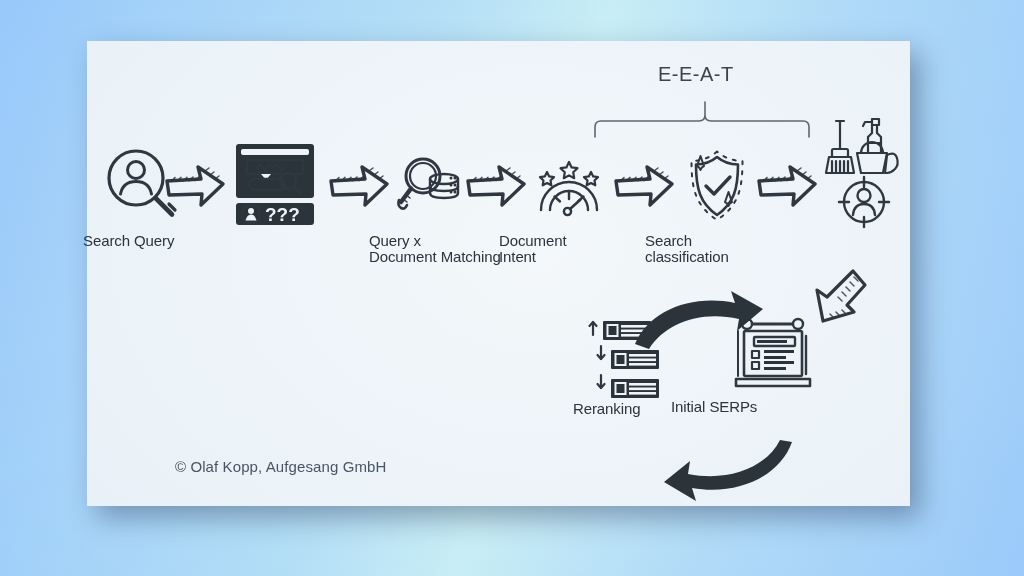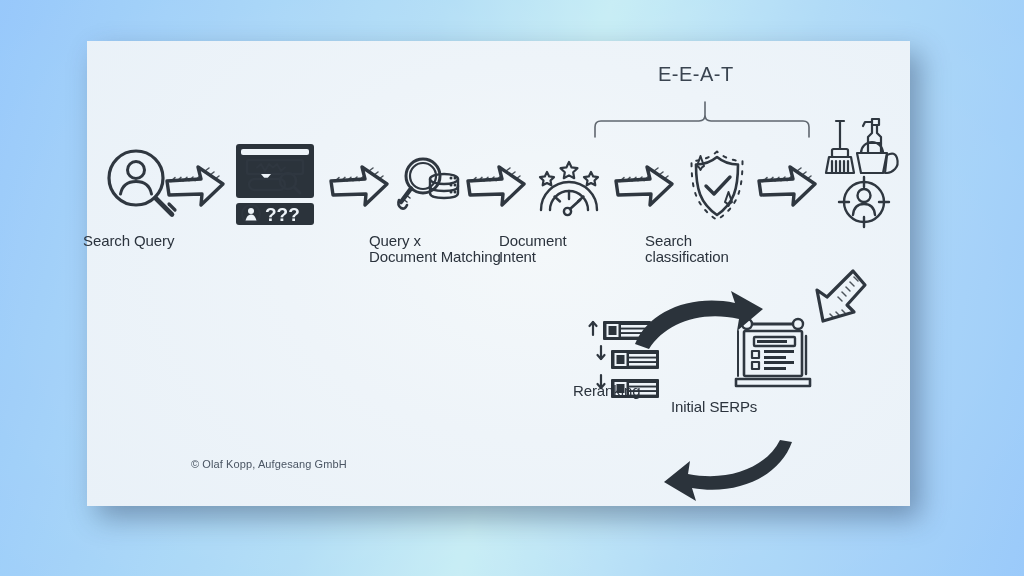--- a/index.html
+++ b/index.html
@@ -45,24 +45,23 @@
   }
   .eeat-title {
     position: absolute;
     font-size: 20px;
     color: #3a4450;
     letter-spacing: 0.5px;
     font-weight: 400;
   }
   .credit {
     position: absolute;
-    font-size: 11px;
+    font-size: 15px;
     color: #4a5563;
     letter-spacing: 0.1px;
-    margin-left: 16px;
   }
   svg { display: block; overflow: visible; }
   .stroke {
     fill: none;
     stroke: #2f3740;
     stroke-linecap: round;
     stroke-linejoin: round;
   }
   .fill { fill: #2b333b; }
 </style>
@@ -321,21 +320,21 @@
         <rect x="44" y="64" width="27" height="2.6"></rect>
         <rect x="44" y="68.5" width="27" height="2.6"></rect>
         <rect x="44" y="73" width="27" height="2.6"></rect>
       </g>
       <g class="fill">
         <rect x="23.5" y="7" width="8" height="9"></rect>
         <rect x="31.5" y="36" width="8" height="9"></rect>
         <rect x="31.5" y="65" width="8" height="9"></rect>
       </g>
     </svg>
-    <div class="label" style="left:486px; top:342px; width:110px;">Reranking</div>
+    <div class="label" style="left:486px; top:360px; width:110px;">Reranking</div>
 
     <svg class="abs" style="left:645px; top:275px;" width="82" height="78" viewBox="0 0 82 78">
       <circle class="stroke" stroke-width="2.4" cx="15" cy="8" r="5"></circle>
       <circle class="stroke" stroke-width="2.4" cx="66" cy="8" r="5"></circle>
       <path class="stroke" stroke-width="3" d="M21,8 L60,8"></path>
       <g class="stroke" stroke-width="2.6">
         <rect x="12" y="15" width="58" height="45" rx="1.5"></rect>
         <path d="M4,63 L78,63 L78,70 L4,70 Z"></path>
       </g>
       <path class="stroke" stroke-width="2" d="M6,15 L6,60"></path>

